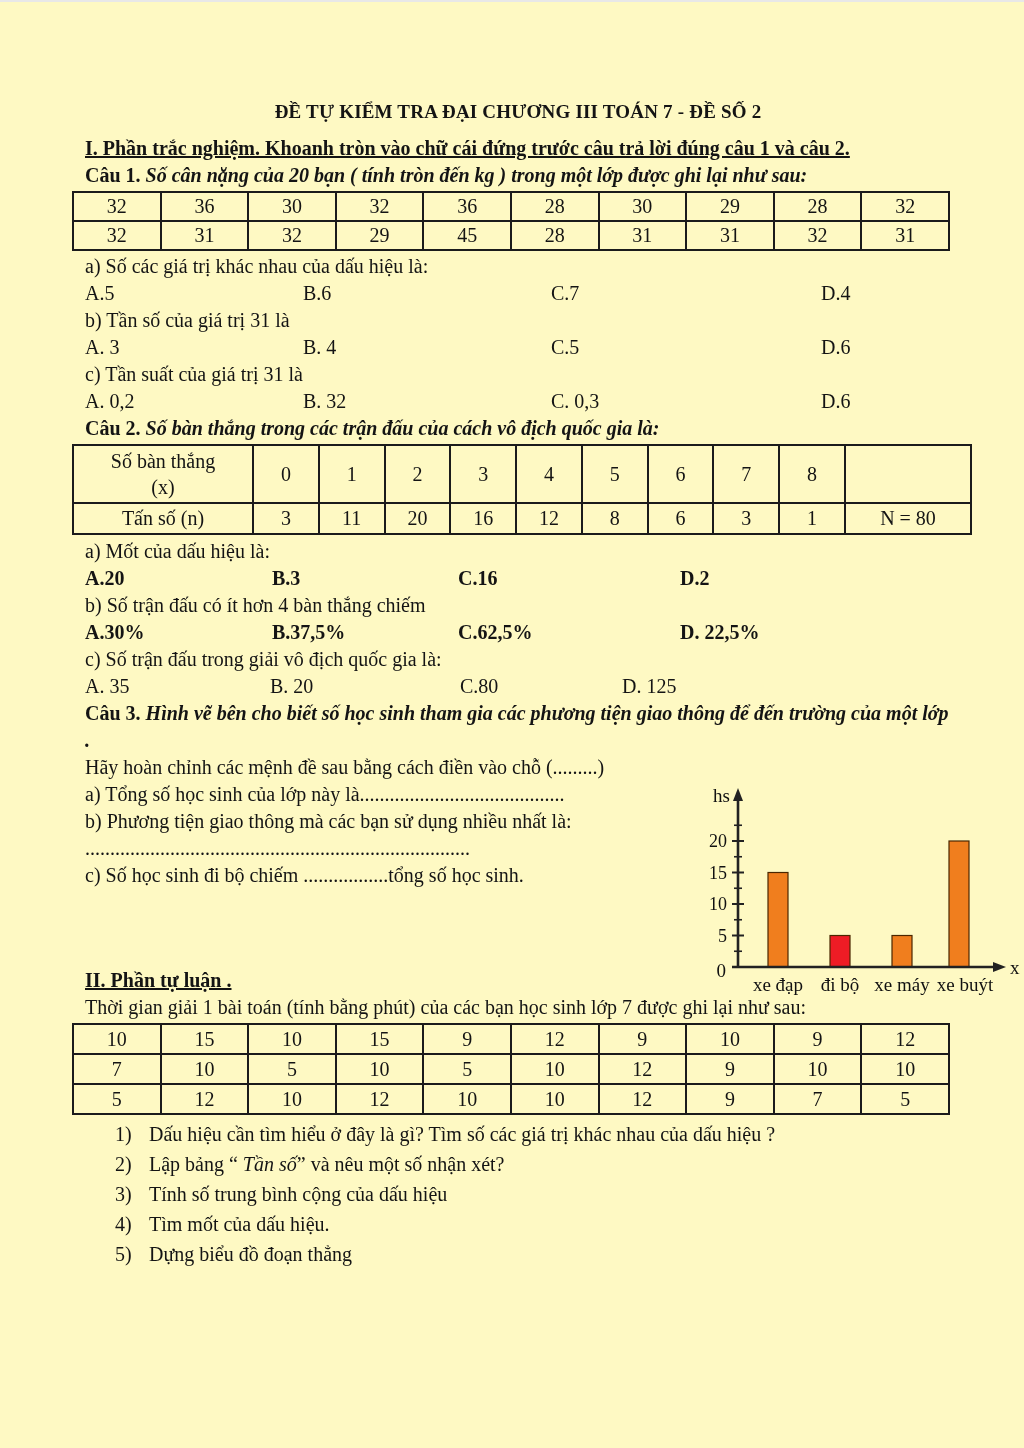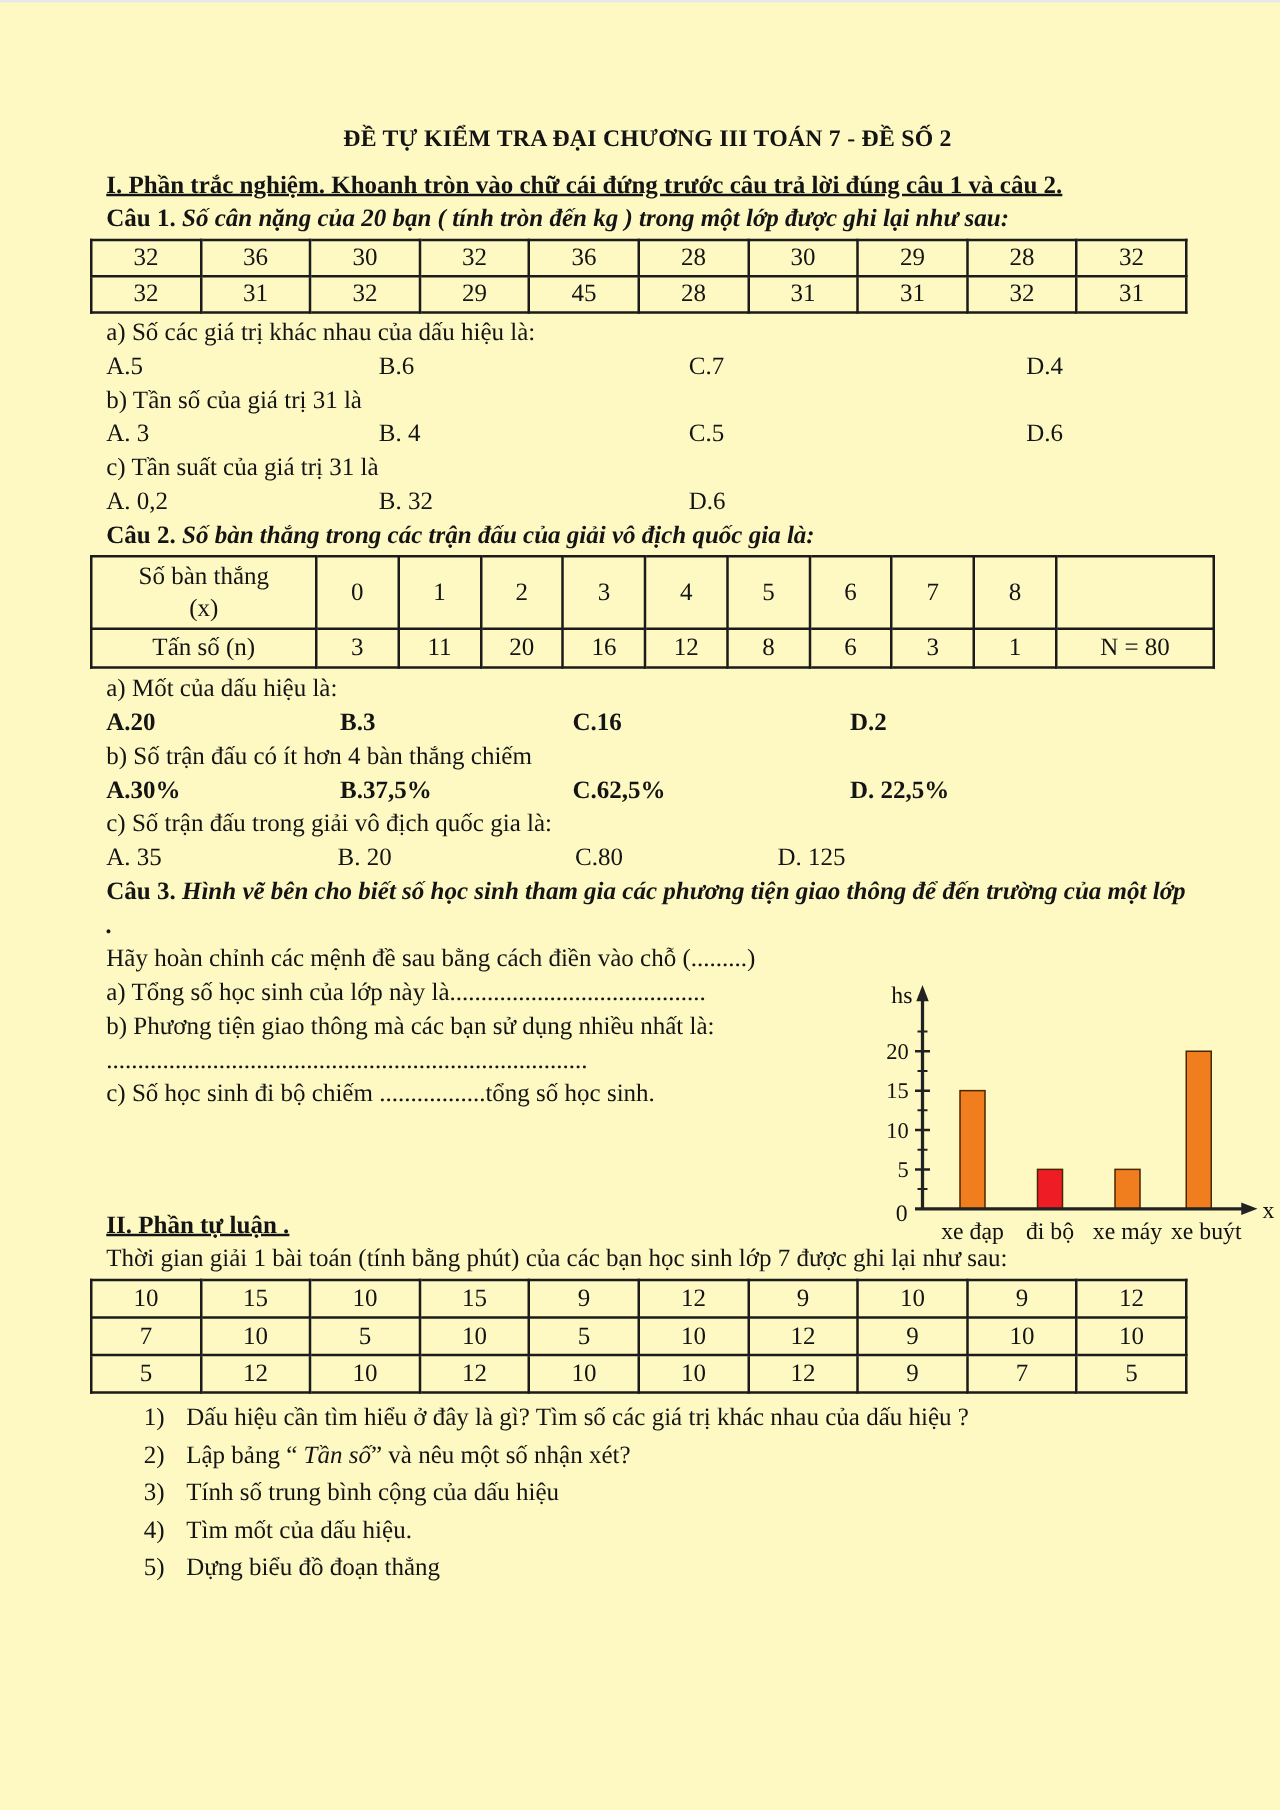--- a/index.html
+++ b/index.html
@@ -89,24 +89,25 @@
     <div class="opts opts-a">
       <span>A. 3</span>
       <span>B. 4</span>
       <span>C.5</span>
       <span>D.6</span>
     </div>
     <div class="para">c) Tần suất của giá trị 31 là</div>
     <div class="opts opts-a">
       <span>A. 0,2</span>
       <span>B. 32</span>
+      <span>C. 0,3</span>
       <span>D.6</span>
     </div>
 
-    <p class="para"><span class="b">Câu 2.</span> <span class="bi">Số bàn thắng trong các trận đấu của giải vô địch quốc gia là:</span></p>
+    <p class="para"><span class="b">Câu 2.</span> <span class="bi">Số bàn thắng trong các trận đấu của cách vô địch quốc gia là:</span></p>
 
     <table class="t2">
       <tbody>
           <tr class="r1">
         <td class="lab">
           <div>Số bàn thắng</div>
           <div>(x)</div>
         </td>
         <td>0</td>
             <td>1</td>

